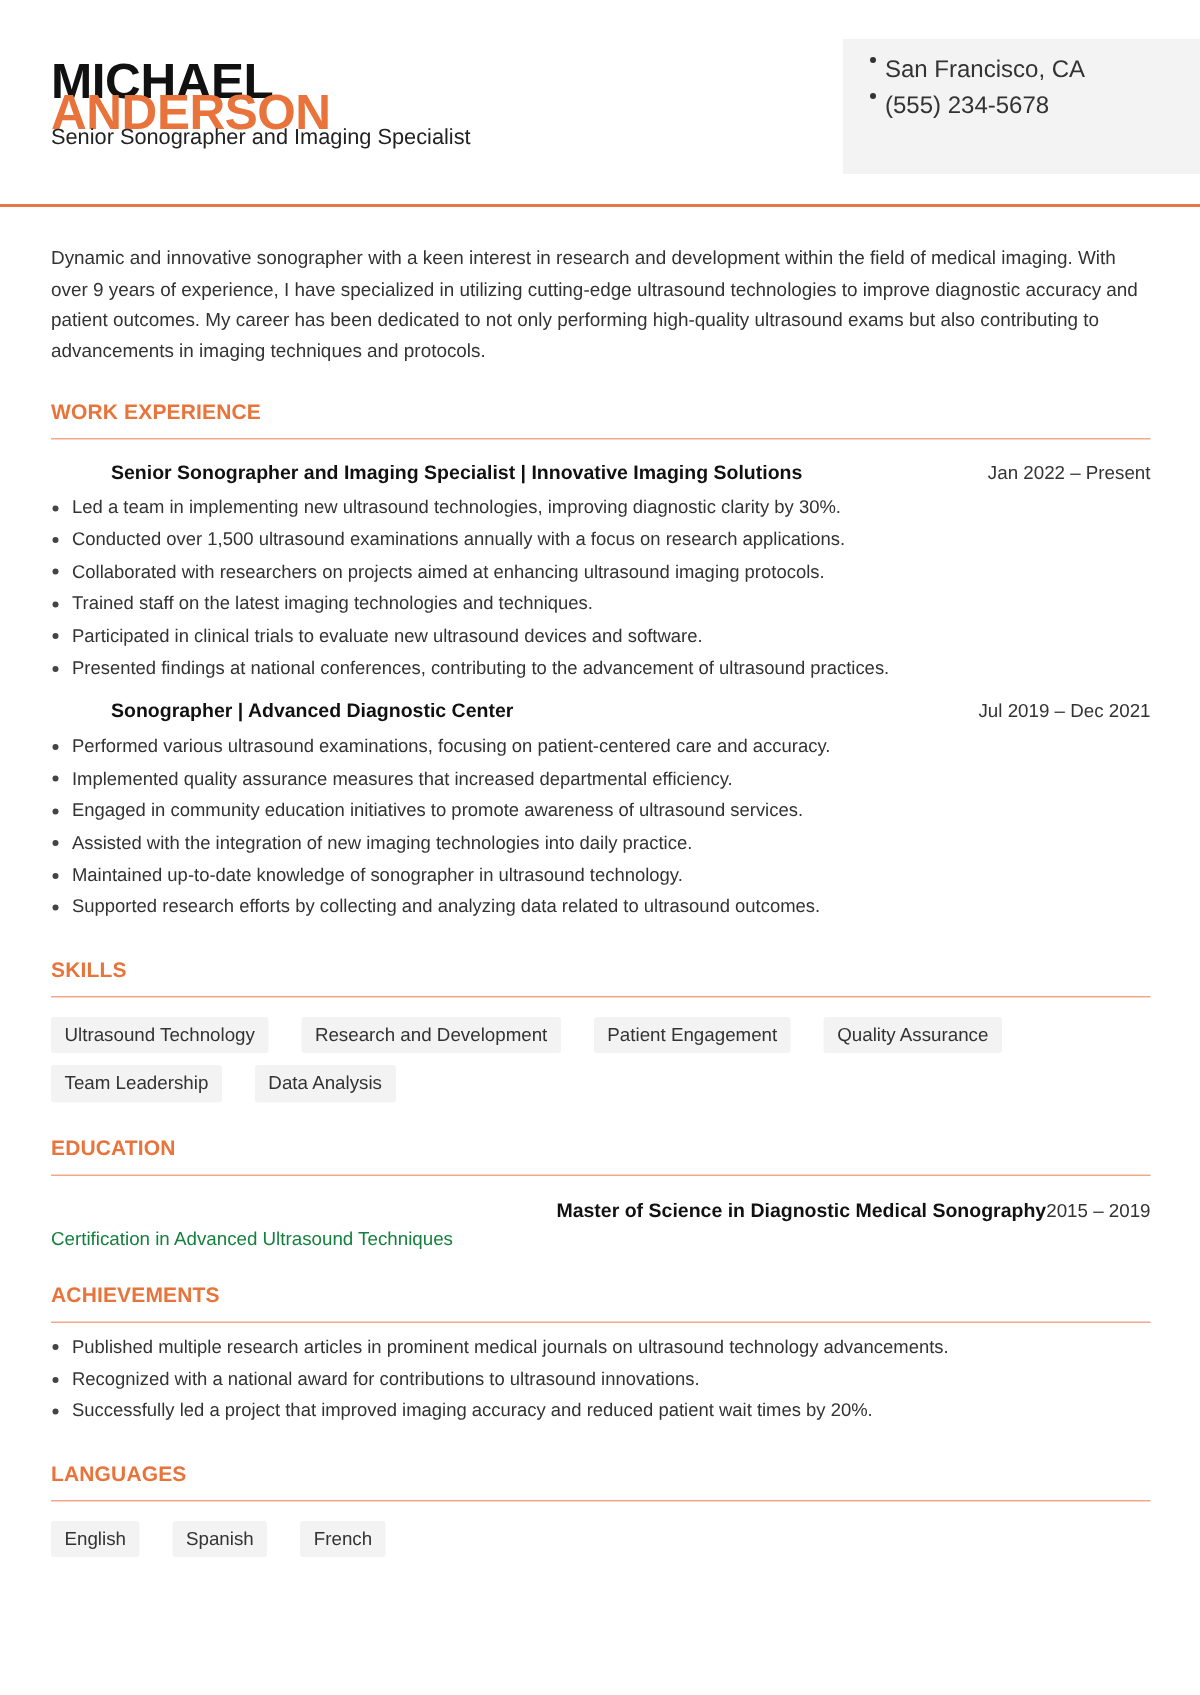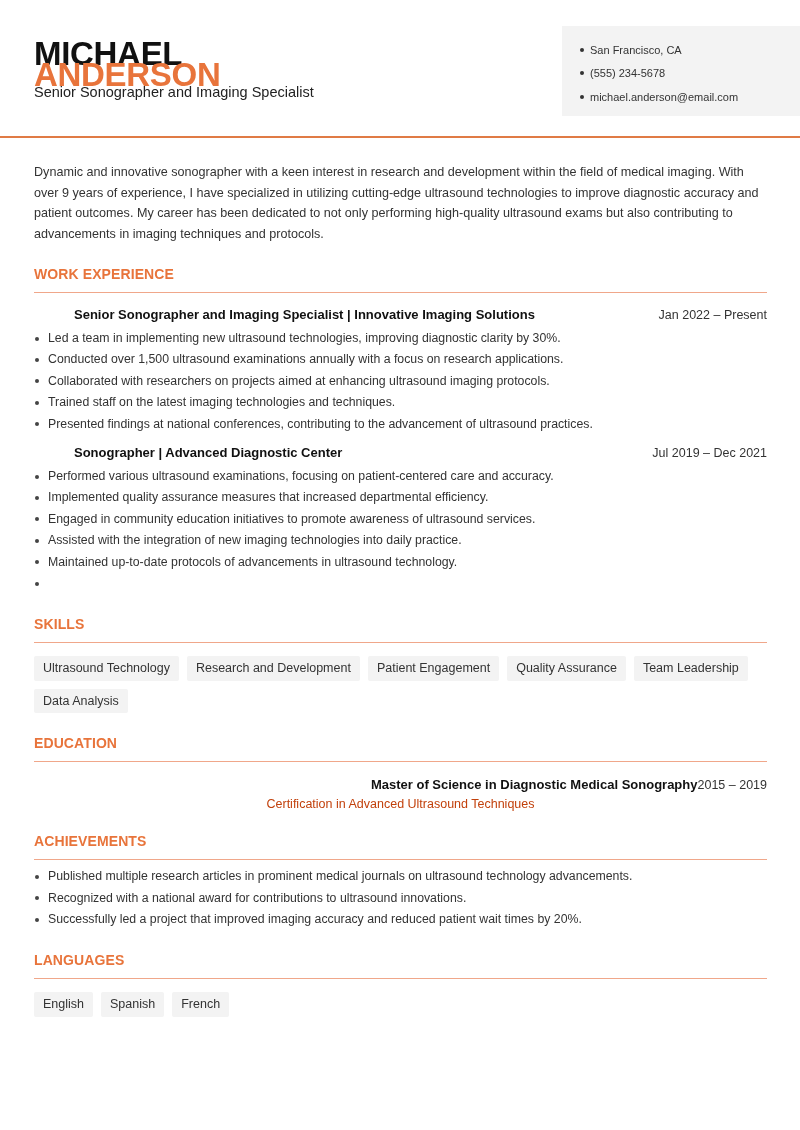--- a/index.html
+++ b/index.html
@@ -5,64 +5,60 @@
   * { margin: 0; padding: 0; box-sizing: border-box; }
   html, body { width: 800px; height: 1130px; background: #ffffff; }
   body { font-family: "Liberation Sans", sans-serif; color: #222; position: relative; overflow: hidden; }
 
   .header { position: relative; height: 138px; border-bottom: 2px solid #e07b45; }
   .name-first { position: absolute; left: 34px; top: 36px; font-size: 33px; font-weight: 700; color: #111; letter-spacing: -0.3px; line-height: 36px; }
   .name-last { position: absolute; left: 34px; top: 57px; font-size: 33px; font-weight: 700; color: #e8743b; letter-spacing: -0.3px; line-height: 36px; }
   .job-title { position: absolute; left: 34px; top: 84px; font-size: 14.5px; color: #222; }
 
   .contact-box { position: absolute; left: 562px; top: 26px; width: 238px; height: 90px; background: #f3f3f3; padding: 12px 0 0 18px; }
-  .contact-item { font-size: 11px; color: #333; height: 23.5px; line-height: 18px; display: flex; align-items: center; }
+  .contact-item { font-size: 16px; color: #333; height: 23.5px; line-height: 18px; display: flex; align-items: flex-start; }
   .contact-item .dot { display: inline-block; width: 4px; height: 4px; border-radius: 50%; background: #333; margin-right: 6px; }
 
   .content { position: absolute; left: 34px; top: 150px; width: 733px; }
   .summary { font-size: 12.6px; line-height: 20.5px; color: #333; margin-top: 12px; }
 
   .section-title { font-size: 14px; font-weight: 700; color: #e8743b; letter-spacing: 0.1px; margin-top: 22px; padding-bottom: 10px; border-bottom: 1.5px solid #f0a78a; }
 
   .job { margin-top: 14px; }
   .job-head { display: flex; justify-content: space-between; align-items: baseline; margin-left: 40px; }
   .job-role { font-size: 13px; font-weight: 700; color: #111; }
   .job-date { font-size: 12.5px; color: #333; }
   .bullets { list-style: none; margin-top: 6px; }
   .bullets li { font-size: 12.3px; color: #333; height: 21.4px; line-height: 21.4px; display: flex; align-items: center; text-align: right; }
   .bullets li .dot { display: inline-block; width: 4px; height: 4px; border-radius: 50%; background: #444; margin: 0 9px 0 1px; flex-shrink: 0; }
 
-  .chips { display: flex; flex-wrap: wrap; gap: 8px 8px; margin-top: 13px; }
+  .chips { display: flex; flex-wrap: wrap; gap: 8px 22px; margin-top: 13px; }
   .chip { background: #f3f3f3; font-size: 12.5px; color: #333; padding: 0 9px; height: 24.5px; line-height: 24.5px; border-radius: 2px; }
 
   .edu-head { display: flex; justify-content: flex-end; align-items: baseline; margin-top: 15px; }
   .edu-degree { font-size: 13px; font-weight: 700; color: #111; }
   .edu-date { font-size: 12.5px; color: #333; }
-  .edu-sub { font-size: 12.5px; color: #c2410c; margin-top: 5px; text-align: center; }
+  .edu-sub { font-size: 12.5px; color: #15803d; margin-top: 5px; }
 </style>
 </head>
 <body>
 
 <div class="header">
   <div class="name-first">MICHAEL</div>
   <div class="name-last">ANDERSON</div>
   <div class="job-title">Senior Sonographer and Imaging Specialist</div>
 
   <div class="contact-box">
     <div class="contact-item">
       <span class="dot"></span>
       <span>San Francisco, CA</span>
     </div>
     <div class="contact-item">
       <span class="dot"></span>
       <span>(555) 234-5678</span>
-    </div>
-    <div class="contact-item">
-      <span class="dot"></span>
-      <span>michael.anderson@email.com</span>
     </div>
   </div>
 </div>
 
 <div class="content">
   <p class="summary">Dynamic and innovative sonographer with a keen interest in research and development within the field of medical imaging. With over 9 years of experience, I have specialized in utilizing cutting-edge ultrasound technologies to improve diagnostic accuracy and patient outcomes. My career has been dedicated to not only performing high-quality ultrasound exams but also contributing to advancements in imaging techniques and protocols.</p>
 
   <div class="section-title">WORK EXPERIENCE</div>
 
   <div class="job">
@@ -82,20 +78,24 @@
       <li>
           <span class="dot"></span>
           <span>Collaborated with researchers on projects aimed at enhancing ultrasound imaging protocols.</span>
         </li>
       <li>
           <span class="dot"></span>
           <span>Trained staff on the latest imaging technologies and techniques.</span>
         </li>
       <li>
           <span class="dot"></span>
+          <span>Participated in clinical trials to evaluate new ultrasound devices and software.</span>
+        </li>
+      <li>
+          <span class="dot"></span>
           <span>Presented findings at national conferences, contributing to the advancement of ultrasound practices.</span>
         </li>
     </ul>
   </div>
 
   <div class="job" style="margin-top:10px;">
     <div class="job-head">
       <span class="job-role">Sonographer | Advanced Diagnostic Center</span>
       <span class="job-date">Jul 2019 – Dec 2021</span>
     </div>
@@ -111,24 +111,25 @@
       <li>
           <span class="dot"></span>
           <span>Engaged in community education initiatives to promote awareness of ultrasound services.</span>
         </li>
       <li>
           <span class="dot"></span>
           <span>Assisted with the integration of new imaging technologies into daily practice.</span>
         </li>
       <li>
           <span class="dot"></span>
-          <span>Maintained up-to-date protocols of advancements in ultrasound technology.</span>
+          <span>Maintained up-to-date knowledge of sonographer in ultrasound technology.</span>
         </li>
       <li>
           <span class="dot"></span>
+          <span>Supported research efforts by collecting and analyzing data related to ultrasound outcomes.</span>
         </li>
     </ul>
   </div>
 
   <div class="section-title">SKILLS</div>
   <div class="chips">
     <span class="chip">Ultrasound Technology</span>
     <span class="chip">Research and Development</span>
     <span class="chip">Patient Engagement</span>
     <span class="chip">Quality Assurance</span>

